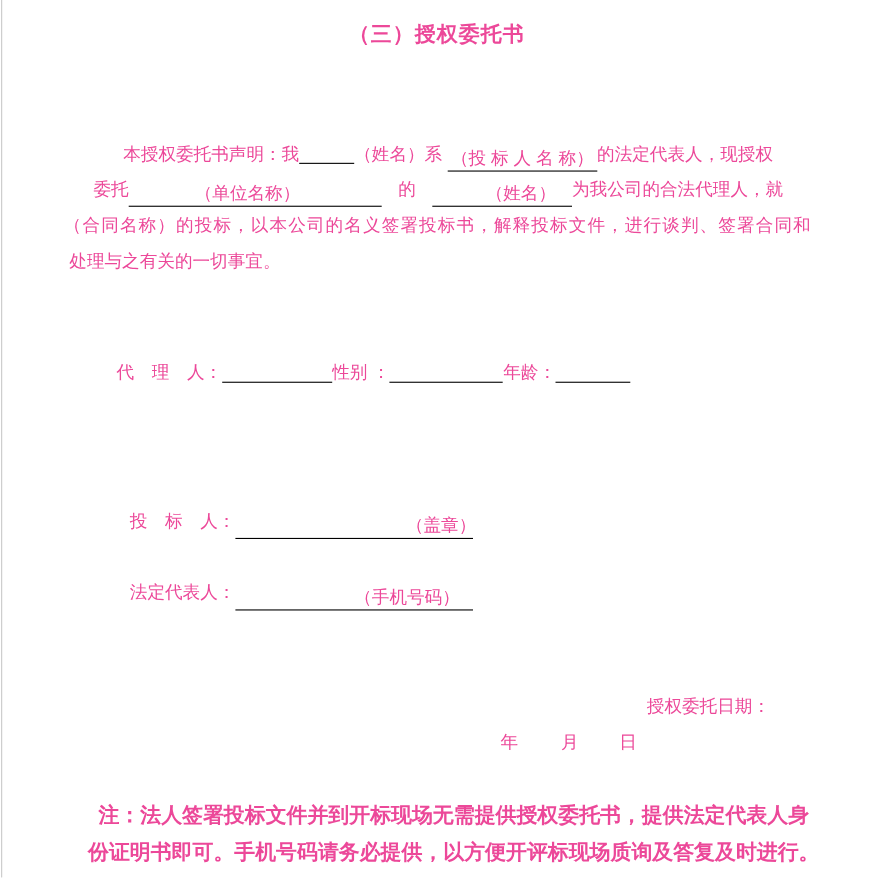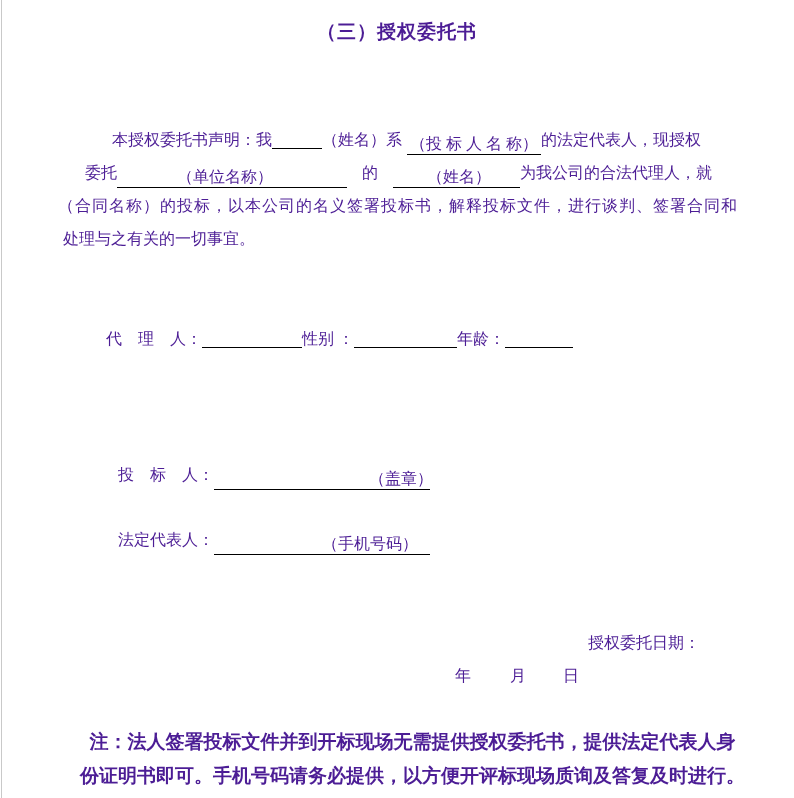--- a/index.html
+++ b/index.html
@@ -1,37 +1,37 @@
 <!DOCTYPE html>
 <html><head>
 <meta charset="utf-8">
 <style>
   html,body { margin:0; padding:0; background:#ffffff; }
   .page {
     position:relative; width:752px; height:798px; background:#ffffff;
-    font-family:Liberation Serif, serif; color:#4c1d95;
+    font-family:Liberation Sans, sans-serif; color:#ec4899;
     overflow:hidden;
   }
   .edge { position:absolute; left:1px; top:0; width:1px; height:798px; background:#c9c9c9; }
   .line { position:absolute; white-space:nowrap; font-size:16px; line-height:23px; }
   .title { position:absolute; left:0; top:19px; width:794px; text-align:center;
            font-size:19px; font-weight:bold; line-height:26px; letter-spacing:1px; }
   
   .blank { display:inline-block; height:20px; border-bottom:1px solid #000; vertical-align:-4px; }
   
   .ul { display:inline-block; height:20px; line-height:20px; border-bottom:1px solid #000;
         vertical-align:-4px; padding:0 3px; }
   
   .ulseg { display:inline-block; height:20px; line-height:20px; border-bottom:1px solid #000;
            vertical-align:-4px; }
   .w50  { width:50px; }
   .w100 { width:100px; } .w103 { width:103px; } .w68 { width:68px; }
   .w140 { width:140px; } .w176 { width:176px; }
   .seg-company { width:230px; text-indent:60px; }
-  .seg-agentname { width:127px; text-indent:34px; }
+  .seg-agentname { width:127px; text-indent:34px;text-align:center; }
   .seg-seal { width:216px; text-indent:155px; }
   .seg-sign { width:216px; text-indent:108px; }
   .ml15 { margin-left:15px; }
   .ml20 { margin-left:20px; }
   .gap  { display:inline-block; width:5px; }
   .ls1  { letter-spacing:1px;text-align:center; }
   .note-line { font-size:19px; font-weight:bold; line-height:34px; white-space:nowrap; }
   .ymd-month { margin-left:39px; }
   .ymd-day   { margin-left:37px; }
 </style>

